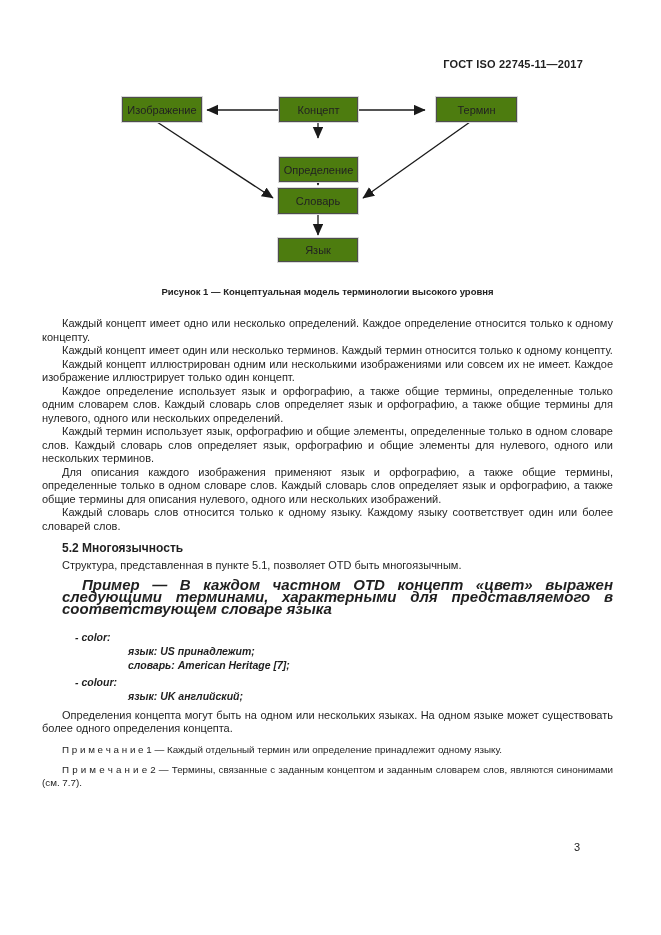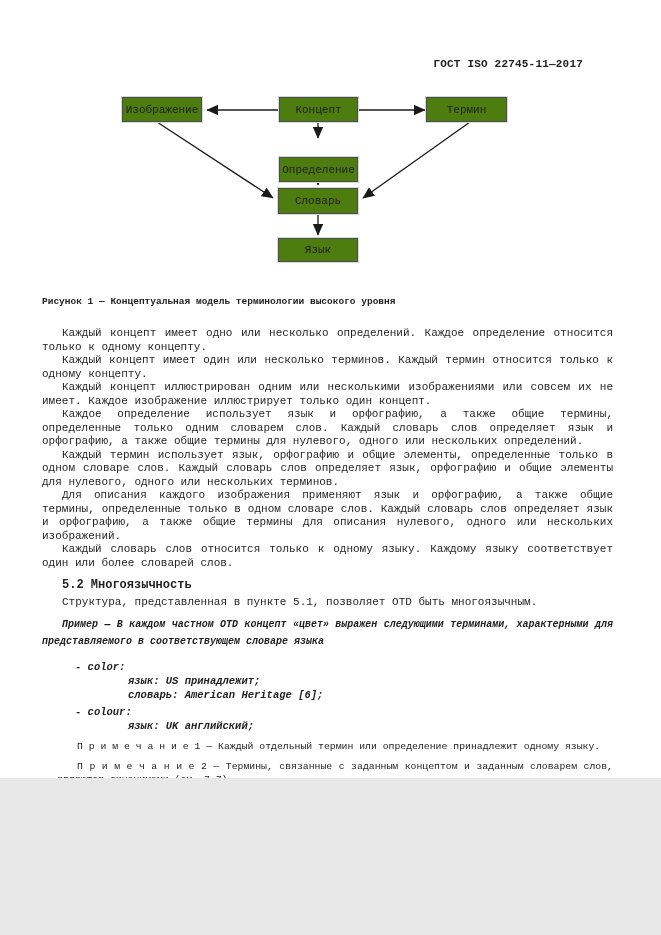--- a/index.html
+++ b/index.html
@@ -1,21 +1,21 @@
 <!DOCTYPE html>
 <html><head>
 <meta charset="utf-8">
 <style>
   html,body{margin:0;padding:0;background:#e8e8e8;}
   .page{
     position:relative;
-    width:661px;height:778px;
+    width:661px;height:935px;
     margin:0 auto;
     background:#ffffff;
-    font-family:Liberation Mono, monospace;
+    font-family:Liberation Sans, sans-serif;
     color:#1f1f1f;
     box-sizing:border-box;
     padding-top:58px;
     overflow:hidden;
   }
   .content{margin-left:42px;margin-right:48px;}
   .doc-header{
     font-size:11px;font-weight:bold;
     text-align:right;padding-right:30px;
     letter-spacing:.2px;
@@ -31,55 +31,55 @@
     position:absolute;
     box-sizing:border-box;
     border:1px solid #4d4d4d;
     background:#4d7c0f;
     box-shadow:0 0 0 1px #d9d9d9;
     display:flex;align-items:center;justify-content:center;
     font-size:11px;color:#222;
   }
   .n-image{left:80px;top:3px;width:80px;height:25px;}
   .n-concept{left:237px;top:3px;width:79px;height:25px;}
-  .n-term{left:384px;top:3px;width:81px;height:25px;}
+  .n-term{left:394px;top:3px;width:81px;height:25px;}
   .n-definition{left:237px;top:63px;width:79px;height:25px;}
   .n-dictionary{left:236px;top:94px;width:80px;height:26px;}
   .n-language{left:236px;top:144px;width:80px;height:24px;}
   .fig-caption{
-    margin-top:30px;
-    text-align:left;
+    margin-top:20px;
+    text-align:center;
     font-size:9.5px;font-weight:bold;
     color:#222;
   }
   
   .bodytext{margin-top:20px;}
   .para{
     margin:0;
     font-size:11px;line-height:13.5px;
     text-align:justify;text-indent:20px;
   }
   .sec-head{
     margin:8px 0 4px 0;
     font-size:12px;font-weight:bold;
     text-indent:20px;
   }
   .example{
     margin-top:6px;
-    font-size:10px;line-height:17px;
+    font-size:15px;line-height:12px;
     font-weight:bold;font-style:italic;
-    text-align:justify;text-indent:20px;
+    text-align:justify;text-indent:20px;margin-left:20px;
   }
   .ex-list{margin-top:4px;font-size:10.5px;font-weight:bold;font-style:italic;}
   .ex-item{margin-bottom:3px;}
   .ex-term{padding-left:33px;line-height:14px;}
   .ex-sub{padding-left:86px;line-height:14px;}
   .after-ex{margin-top:6px;}
   .note{
-    margin:8px 0 0 15px;
+    margin:8px 0 0 0;
     font-size:9.8px;line-height:12.5px;
     text-align:justify;text-indent:20px;
     color:#242424;
   }
   .page-number{
     position:absolute;
     top:841px;right:81px;
     font-size:11px;color:#222;
   }
 </style>
@@ -130,28 +130,29 @@
 
       <div class="sec-head">5.2 Многоязычность</div>
       <p class="para">Структура, представленная в пункте 5.1, позволяет OTD быть многоязычным.</p>
 
       <p class="example">Пример — В каждом частном OTD концепт «цвет» выражен следующими терминами, характерными для представляемого в соответствующем словаре языка</p>
 
       <div class="ex-list">
         <div class="ex-item">
           <div class="ex-term">- color:</div>
           <div class="ex-sub">язык: US принадлежит;</div>
-          <div class="ex-sub">словарь: American Heritage [6];</div>
+          <div class="ex-sub">словарь: American Heritage [7];</div>
         </div>
         <div class="ex-item">
           <div class="ex-term">- colour:</div>
           <div class="ex-sub">язык: UK английский;</div>
         </div>
       </div>
 
+      <p class="para after-ex">Определения концепта могут быть на одном или нескольких языках. На одном языке может существовать более одного определения концепта.</p>
 
       <p class="note">П р и м е ч а н и е  1 — Каждый отдельный термин или определение принадлежит одному языку.</p>
       <p class="note">П р и м е ч а н и е  2 — Термины, связанные с заданным концептом и заданным словарем слов, являются синонимами (см. 7.7).</p>
     </div>
 
   </div>
 
   <div class="page-number">3</div>
 
 </div>

